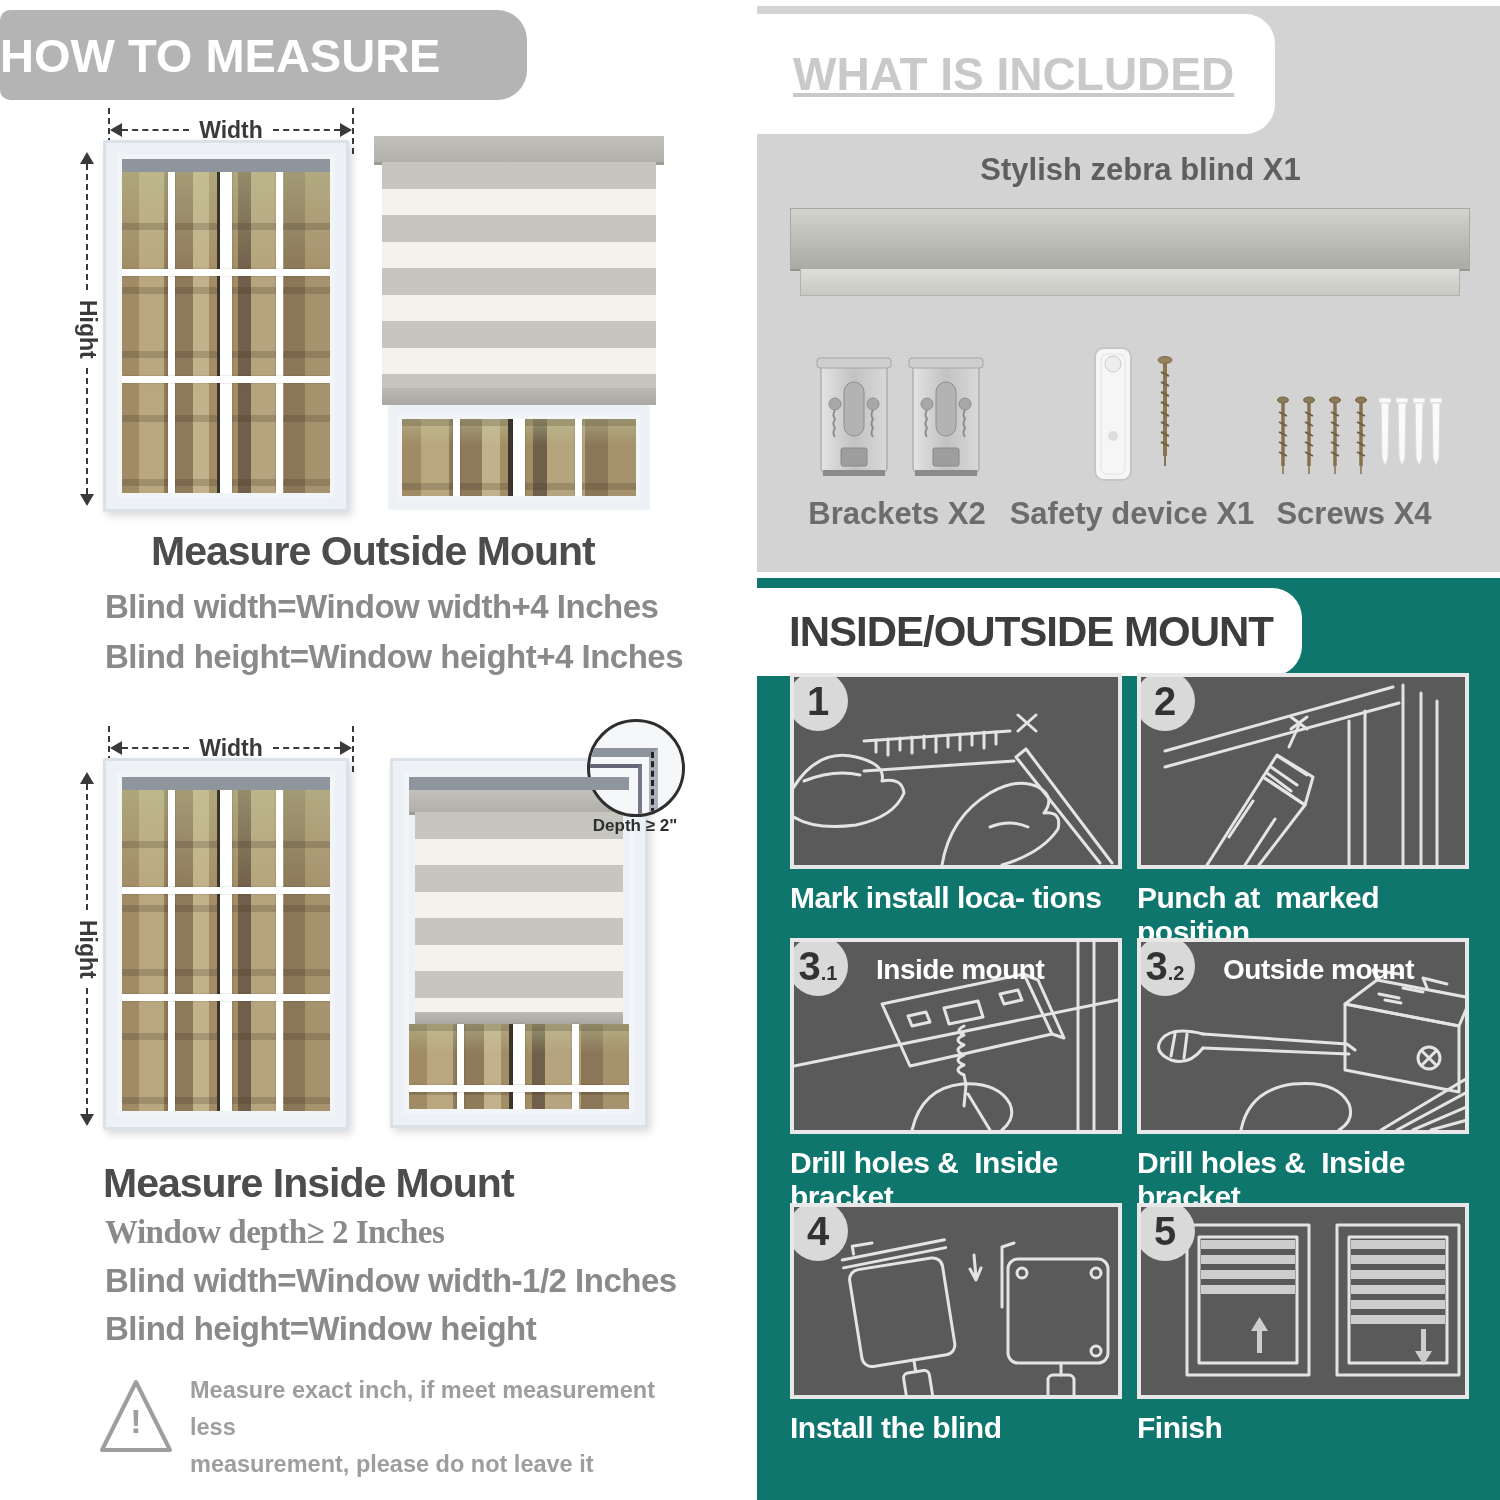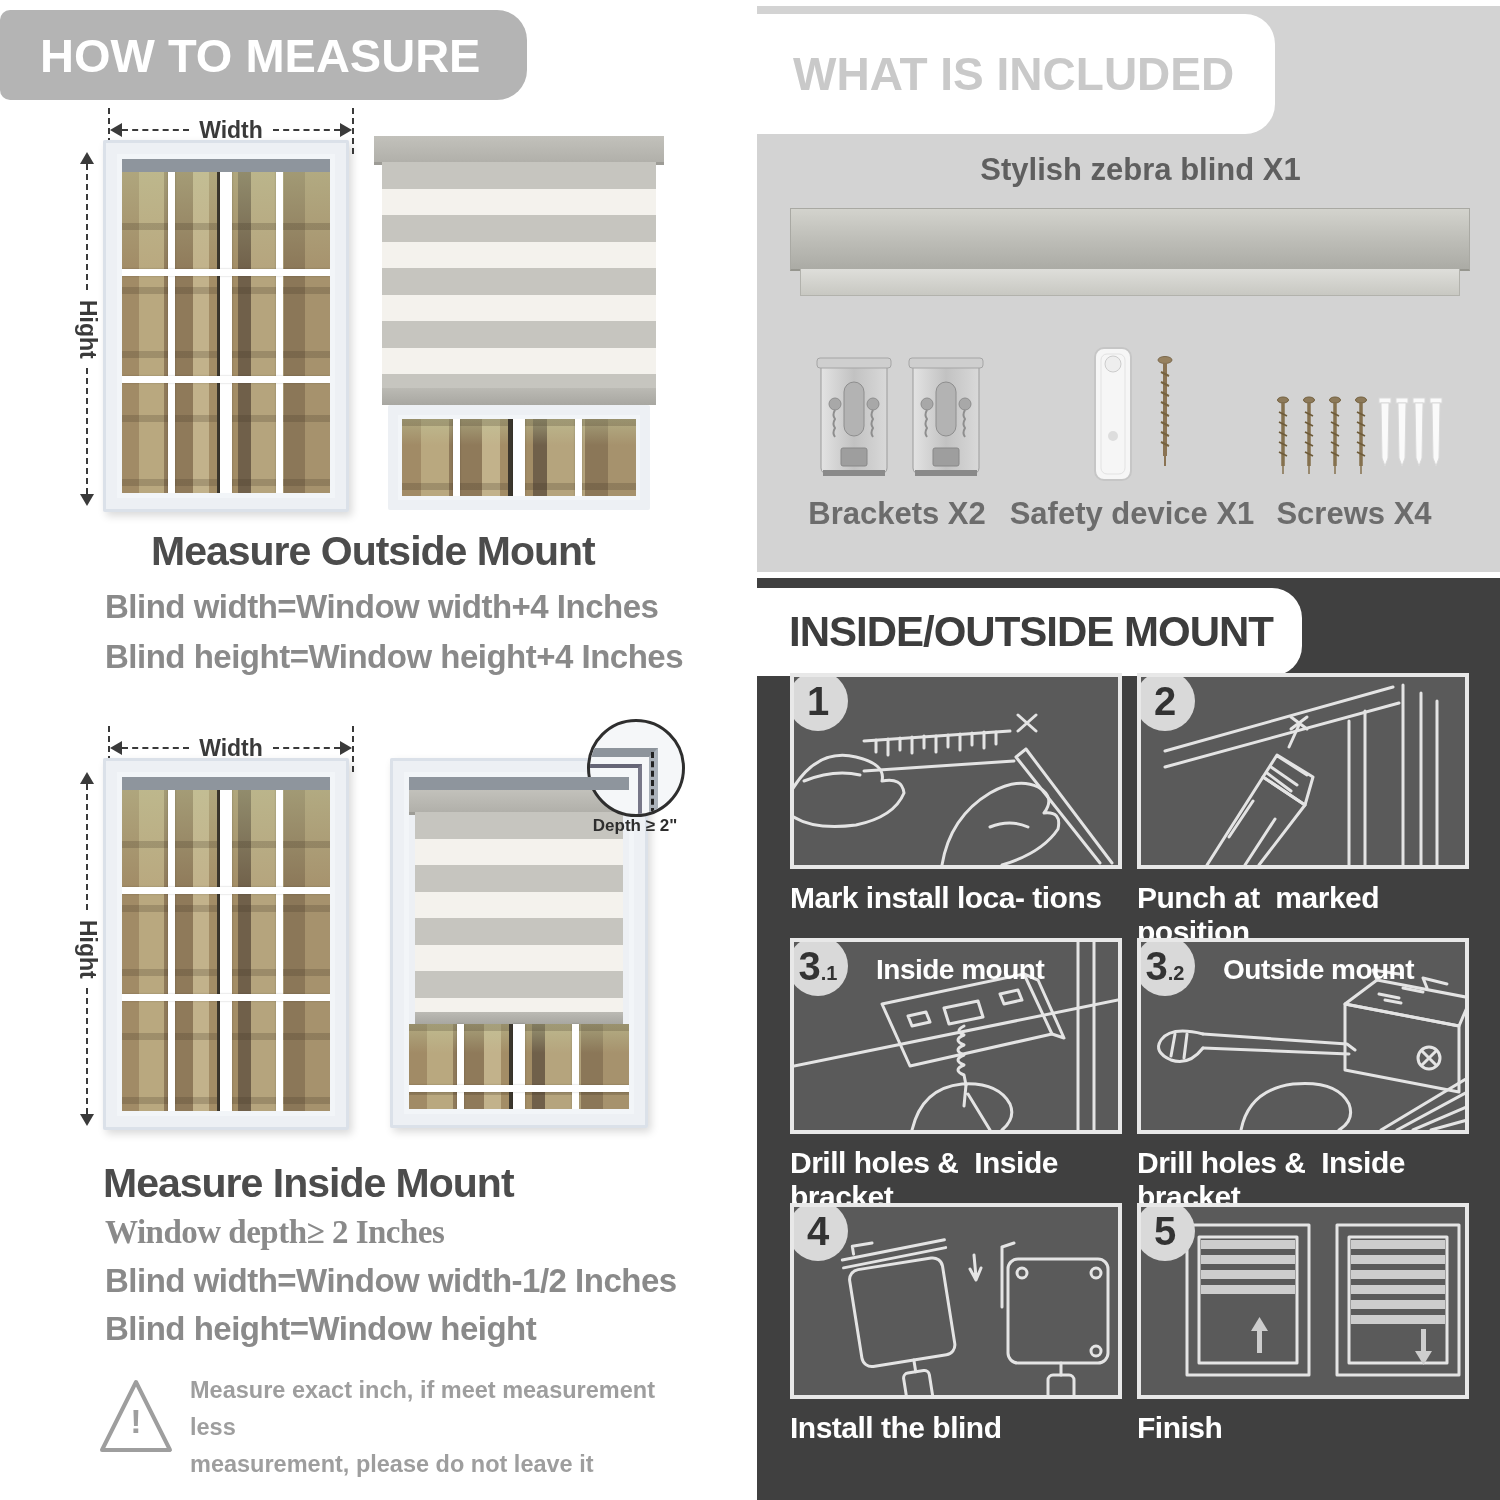--- a/index.html
+++ b/index.html
@@ -1,24 +1,24 @@
 <!DOCTYPE html>
 <html><head>
 <meta charset="utf-8">
 <style>
   html,body{margin:0;padding:0;width:1500px;height:1500px;background:#ffffff;
     font-family:"Liberation Sans",sans-serif;position:relative;overflow:hidden;}
   .abs{position:absolute;}
   
   .pill-left{left:0;top:10px;width:527px;height:90px;background:#b4b4b4;
     border-radius:10px 30px 30px 10px;display:flex;align-items:center;}
-  .pill-left span{color:#fff;font-size:47px;font-weight:bold;letter-spacing:0px;padding-left:40px;}
+  .pill-left span{color:#fff;font-size:47px;font-weight:bold;letter-spacing:0px;}
   .pill-inc{left:0;top:8px;width:518px;height:120px;background:#fff;
     border-radius:0 30px 30px 0;display:flex;align-items:center;}
-  .pill-inc span{color:#c9c9c9;font-size:46px;font-weight:bold;padding-left:36px;}
+  .pill-inc span{color:#c9c9c9;font-size:46px;font-weight:bold;padding-left:36px;text-decoration:underline;}
   .pill-mount{left:0;top:10px;width:545px;height:88px;background:#fff;
     border-radius:0 30px 30px 0;display:flex;align-items:center;}
   .pill-mount span{color:#3d3d3d;font-size:42px;font-weight:bold;letter-spacing:-1px;padding-left:32px;}
   
   .meas-w{display:flex;align-items:center;height:24px;}
   .meas-w .dash{flex:1;border-top:2px dashed #3a3a3a;}
   .meas-w .lbl{font-weight:bold;font-size:23px;color:#3a3a3a;padding:0 10px;white-space:nowrap;}
   .ah{width:0;height:0;border-top:7px solid transparent;border-bottom:7px solid transparent;}
   .ah.l{border-right:12px solid #3a3a3a;}
   .ah.r{border-left:12px solid #3a3a3a;}
@@ -55,21 +55,21 @@
   .dc-b{position:absolute;left:-26px;top:42px;right:40px;bottom:-26px;
     border-top:4px solid #667;border-right:4px solid #778;}
   .dc-dash{position:absolute;right:28px;top:30px;bottom:0;border-left:3px dashed #222;}
   .depth-label{font-size:17px;font-weight:bold;color:#2e2e2e;text-align:center;}
   
   .sec-title{font-size:41px;font-weight:bold;color:#4c4c4c;letter-spacing:-1px;}
   .formula{font-size:33px;font-weight:bold;color:#8a8a8a;letter-spacing:-0.5px;text-align:right;}
   .warn-text{font-size:23.5px;font-weight:bold;color:#9e9e9e;line-height:37px;}
   
   .right-light{left:757px;top:6px;width:743px;height:566px;background:#d3d3d3;}
-  .right-dark{left:757px;top:578px;width:743px;height:922px;background:#404040;}
+  .right-dark{left:757px;top:578px;width:743px;height:922px;background:#0f766e;}
   .inc-title{top:146px;left:0;width:100%;text-align:center;font-size:31px;font-weight:bold;color:#5f5f5f;padding-left:12px;}
   .headrail{left:33px;top:202px;width:678px;height:60px;
     background:linear-gradient(180deg,#d3d3cd,#bcbcb6 55%,#ababa5);
     border:1px solid #a9a9a3;border-bottom:2px solid #96968f;}
   .headlip{left:43px;top:263px;width:658px;height:26px;
     background:linear-gradient(180deg,#dededa,#c8c8c2);border:1px solid #b2b2ac;border-top:none;}
   .part-label{top:490px;font-size:31px;font-weight:bold;color:#6c6c6c;transform:translateX(-50%);white-space:nowrap;}
   
   .step{position:absolute;width:332px;}
   .tile{position:relative;width:324px;height:188px;border:4px solid #e8e8e8;

